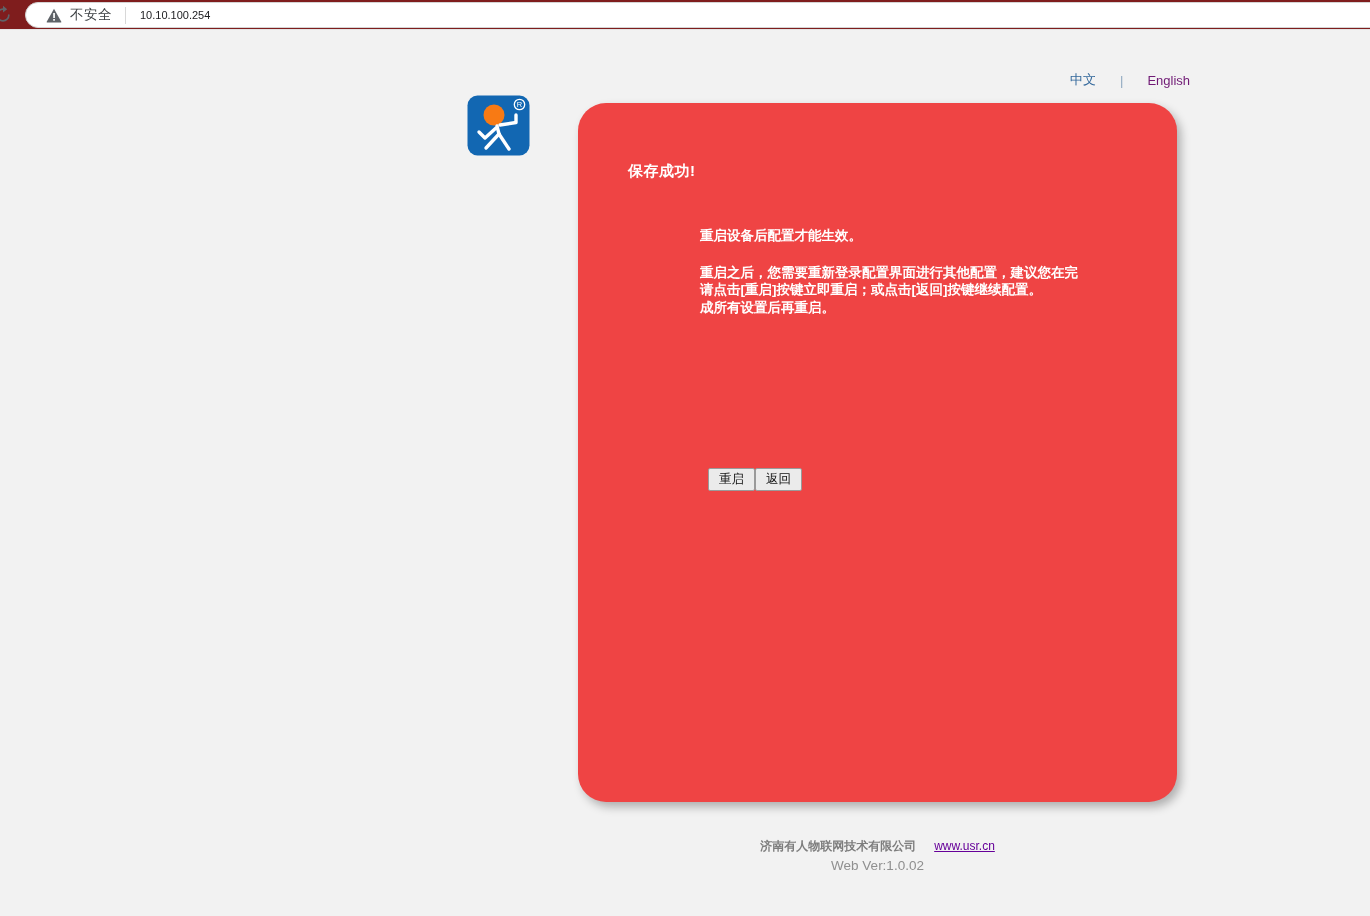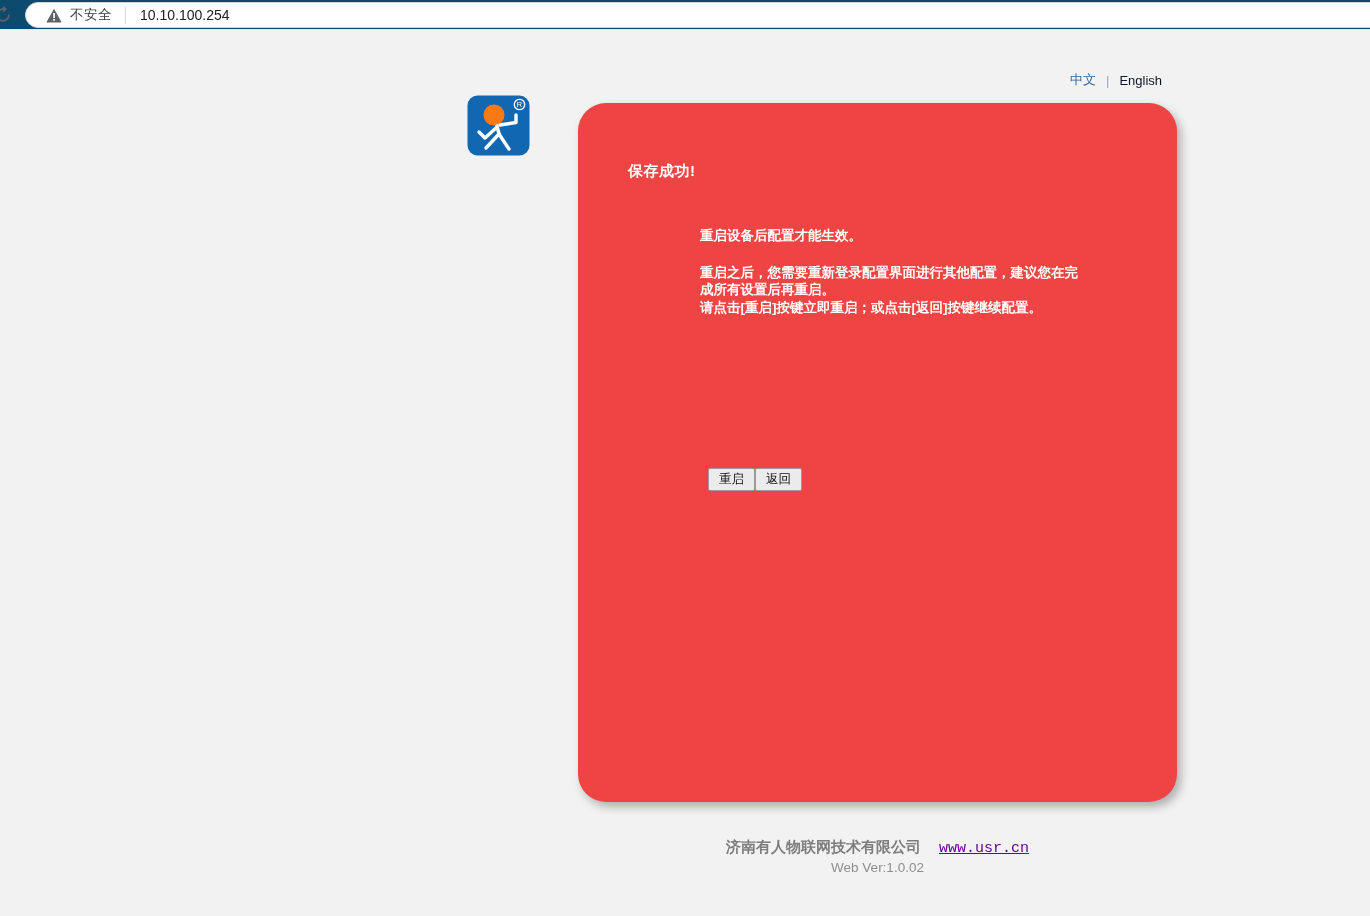--- a/index.html
+++ b/index.html
@@ -5,42 +5,42 @@
   * { margin: 0; padding: 0; box-sizing: border-box; }
   html,body { width:1370px; height:916px; }
   body { font-family: "Liberation Sans", "DejaVu Sans", sans-serif; }
   .screen {
     position: relative; width: 1370px; height: 916px;
     background: #f2f2f2; overflow: hidden;
   }
   
   .browser-bar {
     position: absolute; left:0; top:0; width:1370px; height:30px;
-    background:#0c4a6e; border-bottom:1px solid #e4e4e4;
+    background:#7f1d1d; border-bottom:1px solid #e4e4e4;
   }
   .refresh-icon { position:absolute; left:-7px; top:5px; width:20px; height:20px; }
   .omnibox {
     position:absolute; left:25px; top:2px; width:1400px; height:26px;
     background:#ffffff; border:1px solid #d4d4d4; border-radius:13px;
     display:flex; align-items:center;
   }
   .warn-icon { width:16px; height:15px; margin-left:20px; flex:0 0 auto; }
   .not-secure {
     margin-left:8px; font-size:13.5px; color:#3c4043; letter-spacing:.5px;
   }
   .omni-divider { width:1px; height:17px; background:#d8d8d8; margin:0 14px 0 13px; }
-  .omni-url { font-size:14px; color:#202124; }
+  .omni-url { font-size:11px; color:#202124; }
   
   .lang-switch {
     position:absolute; left:1070px; top:71px; display:flex; align-items:center;
-    font-size:13px; gap:10px;
+    font-size:13px; gap:24px;
   }
   .lang-cn { color:#33689b; cursor:pointer; text-decoration:none; }
   .lang-sep { color:#8fa8bf; }
-  .lang-en { color:#0f172a; cursor:pointer; text-decoration:none; }
+  .lang-en { color:#701a75; cursor:pointer; text-decoration:none; }
   
   .logo { position:absolute; left:466px; top:94px; width:65px; height:63px; }
   
   .menu { position:absolute; left:437px; top:173px; width:142px; }
   .menu-item {
     height:30px; line-height:30px; padding-left:24px;
     font-size:19px; color:#a9a9a9; cursor:pointer; white-space:nowrap;
   }
   .menu-item.active {
     background:linear-gradient(90deg,#1d74a8 0%, #15699d 18%, #0f659b 100%);
@@ -65,21 +65,21 @@
   .button-row { position:absolute; left:130px; top:365px; display:flex; }
   .panel-btn {
     min-width:38px; height:23px; padding:1px 10px 2px;
     background:#ebebeb; border:1px solid #9a9a9a; border-radius:2px;
     font-size:12.5px; color:#111111; cursor:pointer;
     font-family:"Liberation Sans","DejaVu Sans",sans-serif;
   }
   .panel-btn + .panel-btn { }
   
   .footer { position:absolute; left:578px; top:838px; width:599px; text-align:center; }
-  .footer-row1 { font-size:15px;font-family:Liberation Mono, monospace; }
+  .footer-row1 { font-size:12px; }
   .footer-company { font-weight:bold; color:#7d7d7d; }
   .footer-link { color:#660099; text-decoration:underline; margin-left:18px; cursor:pointer; }
   .footer-version { margin-top:3px; font-size:13.5px; color:#8f8f8f; }
 </style>
 </head>
 <body>
 
 <div class="screen">
 
   <div class="browser-bar">
@@ -118,22 +118,22 @@
     <circle cx="53.5" cy="10.5" r="5.2" fill="none" stroke="#ffffff" stroke-width="1.3"></circle>
     <text x="53.5" y="13.4" font-size="7.5" fill="#ffffff" text-anchor="middle" font-family="Liberation Sans, sans-serif">R</text>
   </svg>
 
 
   <div class="panel">
     <div class="panel-title">保存成功!</div>
     <div class="panel-body">
       <div class="line-first">重启设备后配置才能生效。</div>
       <div>重启之后，您需要重新登录配置界面进行其他配置，建议您在完</div>
+      <div>请点击[重启]按键立即重启；或点击[返回]按键继续配置。</div>
       <div>成所有设置后再重启。</div>
-      <div>请点击[重启]按键立即重启；或点击[返回]按键继续配置。</div>
     </div>
     <div class="button-row">
       <button class="panel-btn">重启</button>
       <button class="panel-btn">返回</button>
     </div>
   </div>
 
   <div class="footer">
     <div class="footer-row1">
       <span class="footer-company">济南有人物联网技术有限公司</span><a class="footer-link">www.usr.cn</a>

